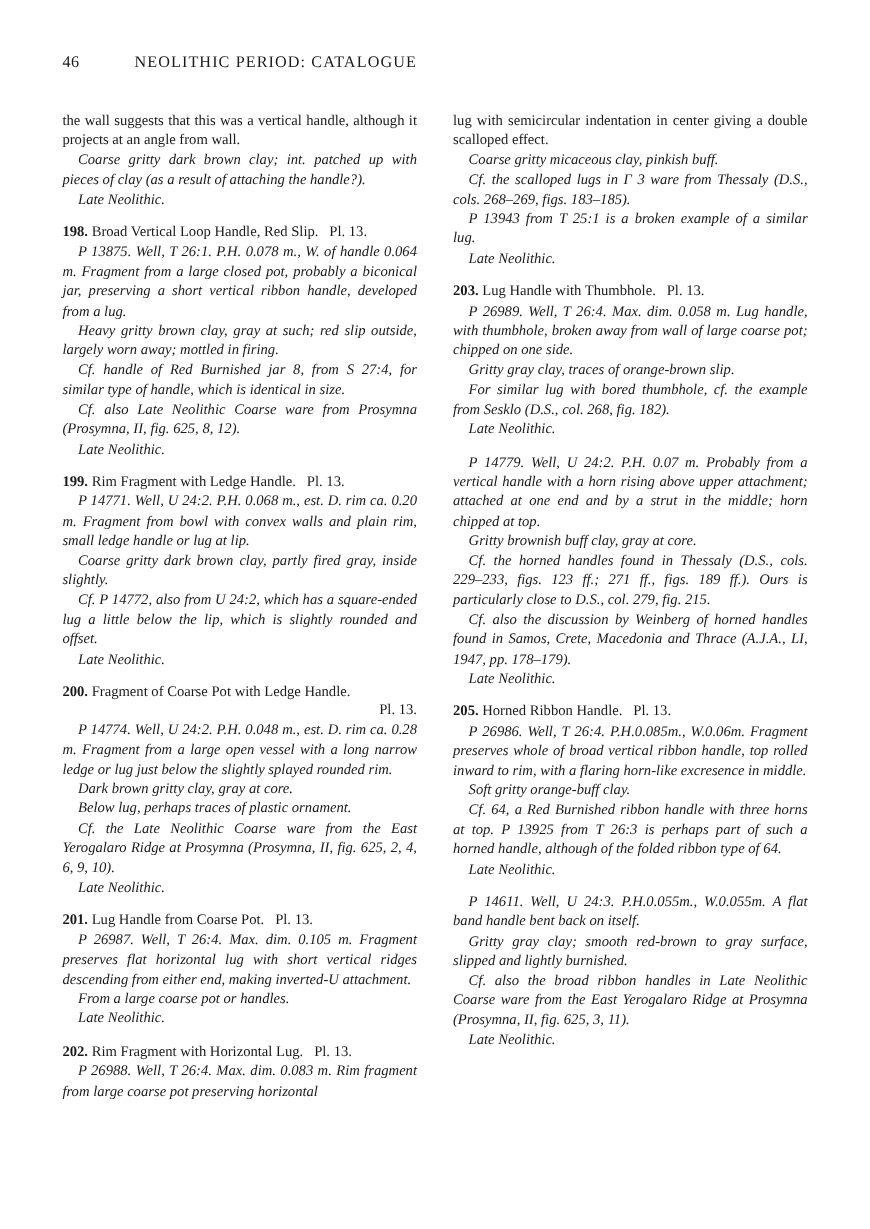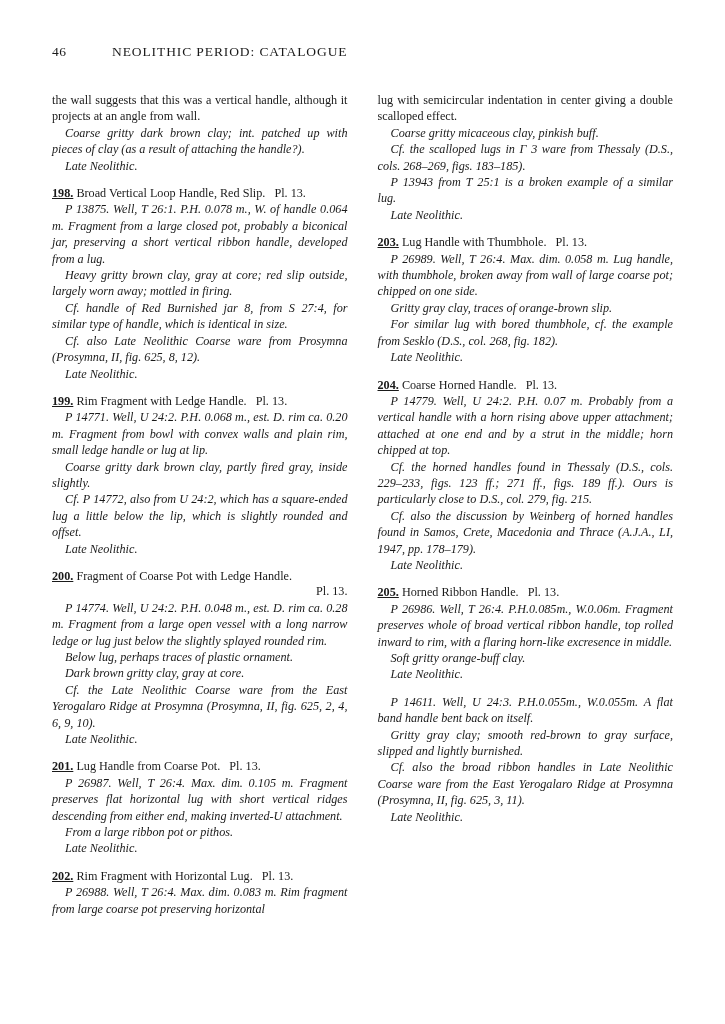--- a/index.html
+++ b/index.html
@@ -60,21 +60,20 @@
     font-style: italic;
   }
   .noindent {
     text-indent: 0;
   }
   .hang {
     text-indent: 0;
   }
   .num {
     font-weight: bold;
-    text-decoration: underline;
   }
   .ttl-text {
     padding-right: 6px;
   }
   .ttl-plate {
     white-space: nowrap;
   }
 </style>
 </head>
 <body>
@@ -96,21 +95,21 @@
         <p class="indent">Late Neolithic.</p>
       </div>
 
       <div class="entry">
         <p class="hang">
           <span class="num">198.</span>
           <span class="ttl-text">Broad Vertical Loop Handle, Red Slip.</span>
           <span class="ttl-plate">Pl. 13.</span>
         </p>
         <p class="indent">P 13875. Well, T 26:1. P.H. 0.078 m., W. of handle 0.064 m. Fragment from a large closed pot, probably a biconical jar, preserving a short vertical ribbon handle, developed from a lug.</p>
-        <p class="indent">Heavy gritty brown clay, gray at core; red slip outside, largely worn away; mottled in firing.</p>
+        <p class="indent">Heavy gritty brown clay, gray at such; red slip outside, largely worn away; mottled in firing.</p>
         <p class="indent">Cf. handle of Red Burnished jar 8, from S 27:4, for similar type of handle, which is identical in size.</p>
         <p class="indent">Cf. also Late Neolithic Coarse ware from Prosymna (Prosymna, II, fig. 625, 8, 12).</p>
         <p class="indent">Late Neolithic.</p>
       </div>
 
       <div class="entry">
         <p class="hang">
           <span class="num">199.</span>
           <span class="ttl-text">Rim Fragment with Ledge Handle.</span>
           <span class="ttl-plate">Pl. 13.</span>
@@ -121,34 +120,34 @@
         <p class="indent">Late Neolithic.</p>
       </div>
 
       <div class="entry">
         <p class="hang">
           <span class="num">200.</span>
           <span class="ttl-text">Fragment of Coarse Pot with Ledge Handle.</span>
         </p>
         <p style="text-align:right;margin-top:-1px;">Pl. 13.</p>
         <p class="indent">P 14774. Well, U 24:2. P.H. 0.048 m., est. D. rim ca. 0.28 m. Fragment from a large open vessel with a long narrow ledge or lug just below the slightly splayed rounded rim.</p>
+        <p class="indent">Dark brown gritty clay, gray at core.</p>
         <p class="indent">Below lug, perhaps traces of plastic ornament.</p>
-        <p class="indent">Dark brown gritty clay, gray at core.</p>
         <p class="indent">Cf. the Late Neolithic Coarse ware from the East Yerogalaro Ridge at Prosymna (Prosymna, II, fig. 625, 2, 4, 6, 9, 10).</p>
         <p class="indent">Late Neolithic.</p>
       </div>
 
       <div class="entry">
         <p class="hang">
           <span class="num">201.</span>
           <span class="ttl-text">Lug Handle from Coarse Pot.</span>
           <span class="ttl-plate">Pl. 13.</span>
         </p>
         <p class="indent">P 26987. Well, T 26:4. Max. dim. 0.105 m. Fragment preserves flat horizontal lug with short vertical ridges descending from either end, making inverted-U attachment.</p>
-        <p class="indent">From a large ribbon pot or pithos.</p>
+        <p class="indent">From a large coarse pot or handles.</p>
         <p class="indent">Late Neolithic.</p>
       </div>
 
       <div class="entry">
         <p class="hang">
           <span class="num">202.</span>
           <span class="ttl-text">Rim Fragment with Horizontal Lug.</span>
           <span class="ttl-plate">Pl. 13.</span>
         </p>
         <p class="indent">P 26988. Well, T 26:4. Max. dim. 0.083 m. Rim fragment from large coarse pot preserving horizontal</p>
@@ -172,39 +171,36 @@
           <span class="ttl-text">Lug Handle with Thumbhole.</span>
           <span class="ttl-plate">Pl. 13.</span>
         </p>
         <p class="indent">P 26989. Well, T 26:4. Max. dim. 0.058 m. Lug handle, with thumbhole, broken away from wall of large coarse pot; chipped on one side.</p>
         <p class="indent">Gritty gray clay, traces of orange-brown slip.</p>
         <p class="indent">For similar lug with bored thumbhole, cf. the example from Sesklo (D.S., col. 268, fig. 182).</p>
         <p class="indent">Late Neolithic.</p>
       </div>
 
       <div class="entry">
-        <p class="hang">
-          <span class="num">204.</span>
-          <span class="ttl-text">Coarse Horned Handle.</span>
-          <span class="ttl-plate">Pl. 13.</span>
-        </p>
         <p class="indent">P 14779. Well, U 24:2. P.H. 0.07 m. Probably from a vertical handle with a horn rising above upper attachment; attached at one end and by a strut in the middle; horn chipped at top.</p>
+        <p class="indent">Gritty brownish buff clay, gray at core.</p>
         <p class="indent">Cf. the horned handles found in Thessaly (D.S., cols. 229–233, figs. 123 ff.; 271 ff., figs. 189 ff.). Ours is particularly close to D.S., col. 279, fig. 215.</p>
         <p class="indent">Cf. also the discussion by Weinberg of horned handles found in Samos, Crete, Macedonia and Thrace (A.J.A., LI, 1947, pp. 178–179).</p>
         <p class="indent">Late Neolithic.</p>
       </div>
 
       <div class="entry">
         <p class="hang">
           <span class="num">205.</span>
           <span class="ttl-text">Horned Ribbon Handle.</span>
           <span class="ttl-plate">Pl. 13.</span>
         </p>
         <p class="indent">P 26986. Well, T 26:4. P.H.0.085m., W.0.06m. Fragment preserves whole of broad vertical ribbon handle, top rolled inward to rim, with a flaring horn-like excresence in middle.</p>
         <p class="indent">Soft gritty orange-buff clay.</p>
+        <p class="indent">Cf. 64, a Red Burnished ribbon handle with three horns at top. P 13925 from T 26:3 is perhaps part of such a horned handle, although of the folded ribbon type of 64.</p>
         <p class="indent">Late Neolithic.</p>
       </div>
 
       <div class="entry">
         <p class="indent">P 14611. Well, U 24:3. P.H.0.055m., W.0.055m. A flat band handle bent back on itself.</p>
         <p class="indent">Gritty gray clay; smooth red-brown to gray surface, slipped and lightly burnished.</p>
         <p class="indent">Cf. also the broad ribbon handles in Late Neolithic Coarse ware from the East Yerogalaro Ridge at Prosymna (Prosymna, II, fig. 625, 3, 11).</p>
         <p class="indent">Late Neolithic.</p>
       </div>
 

